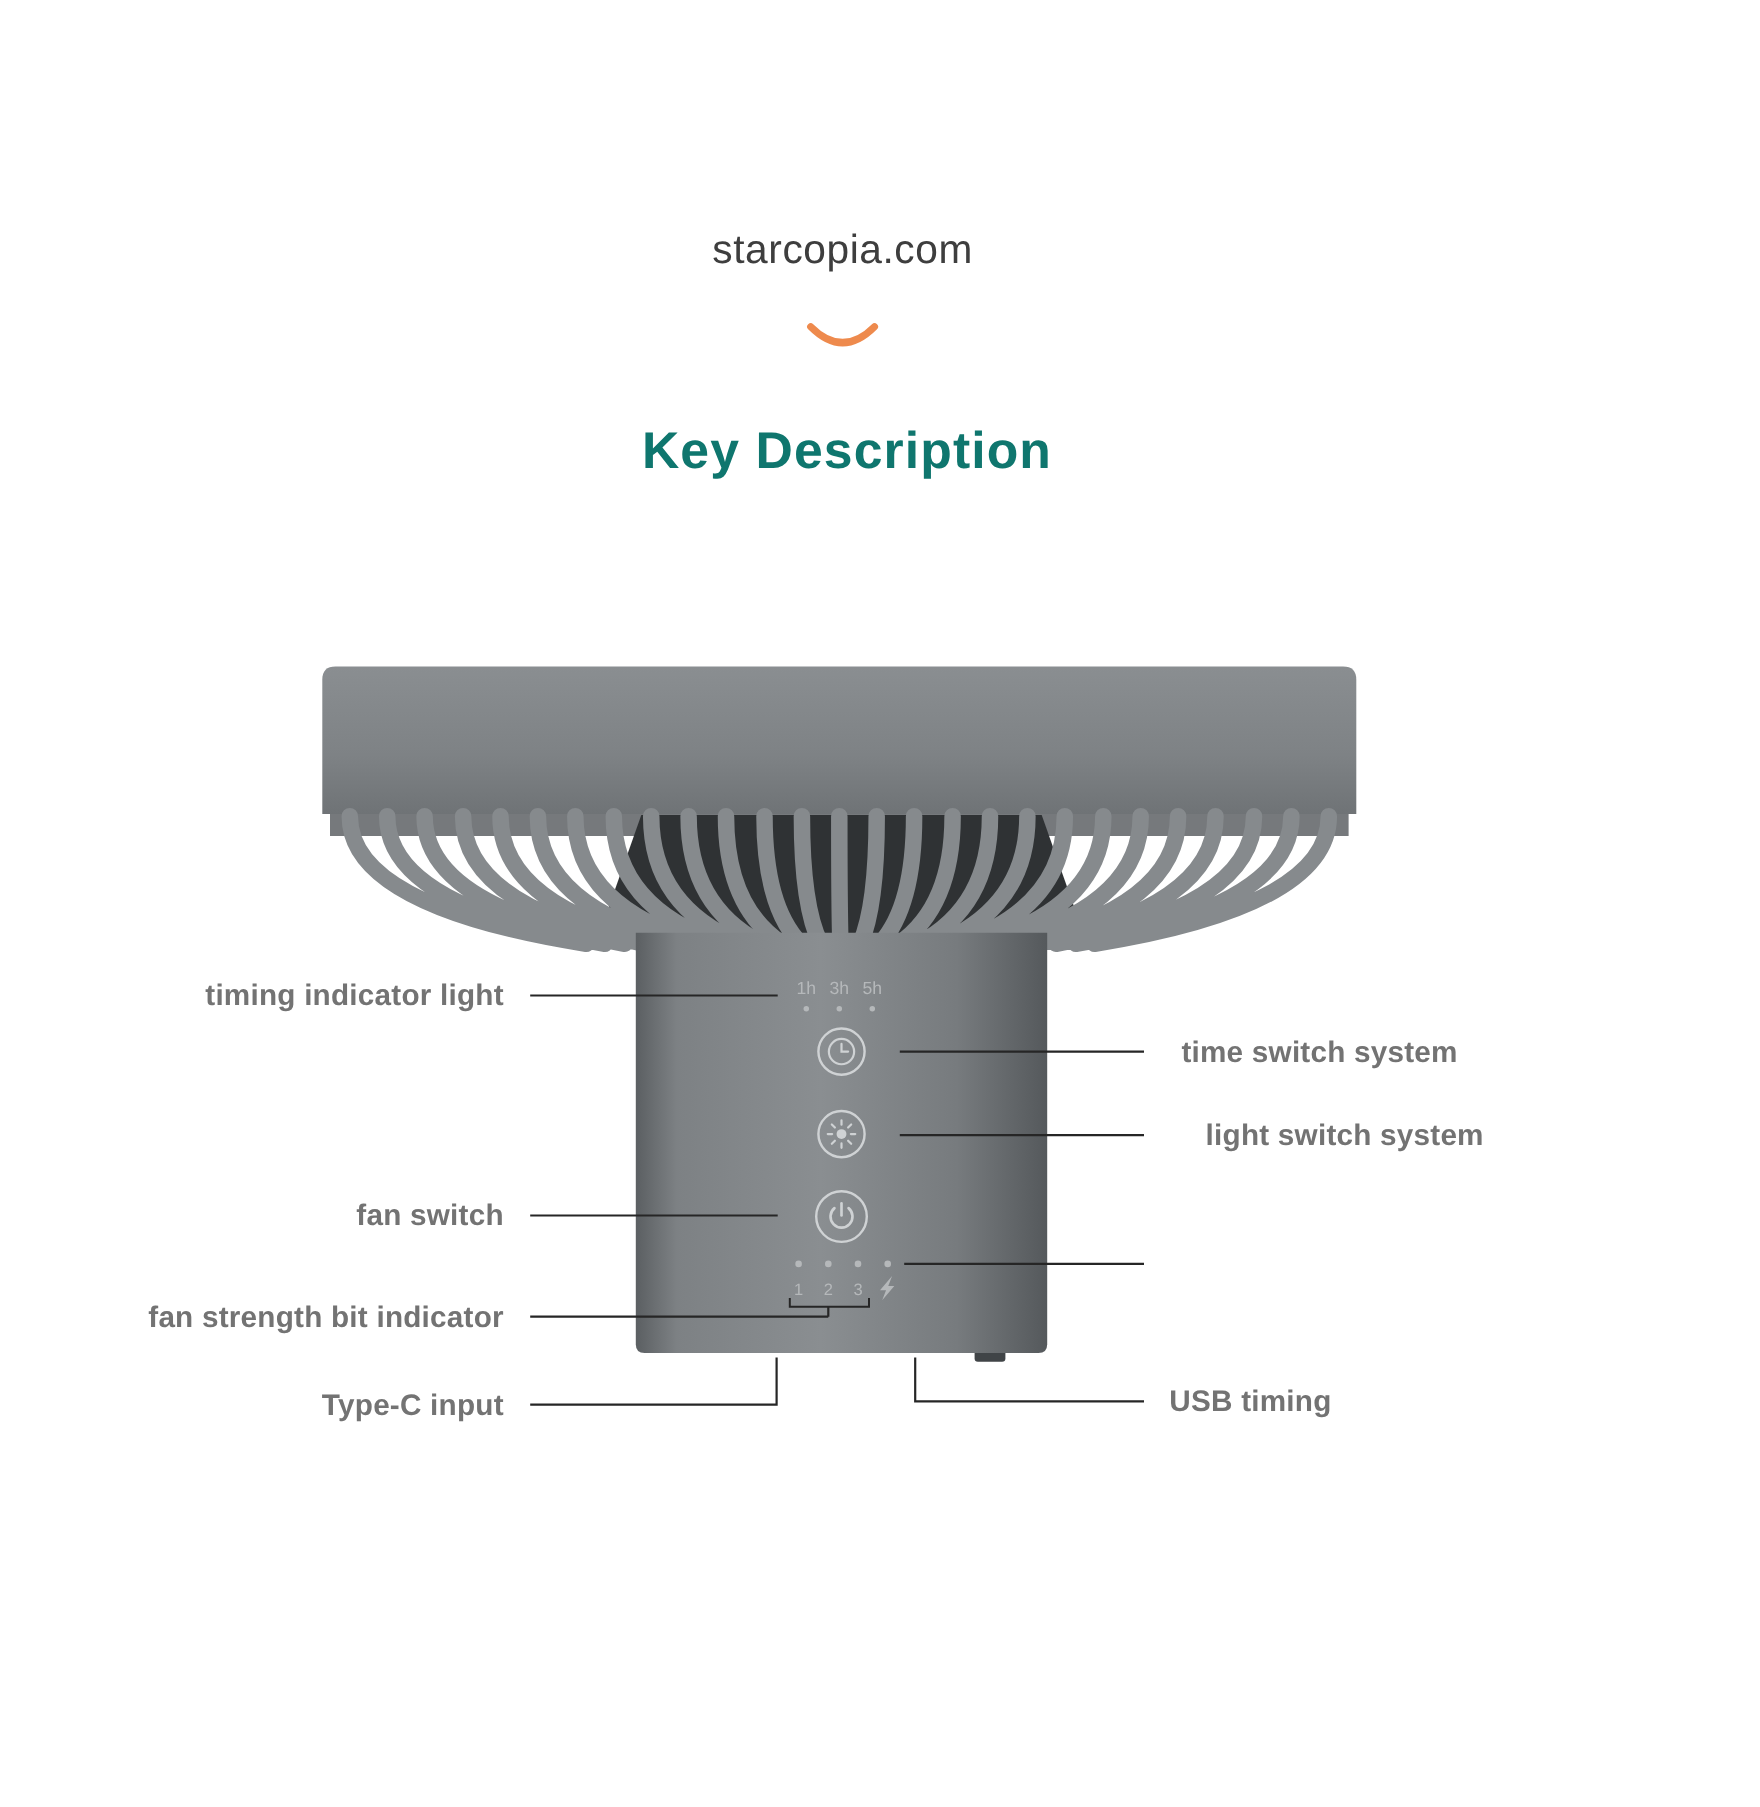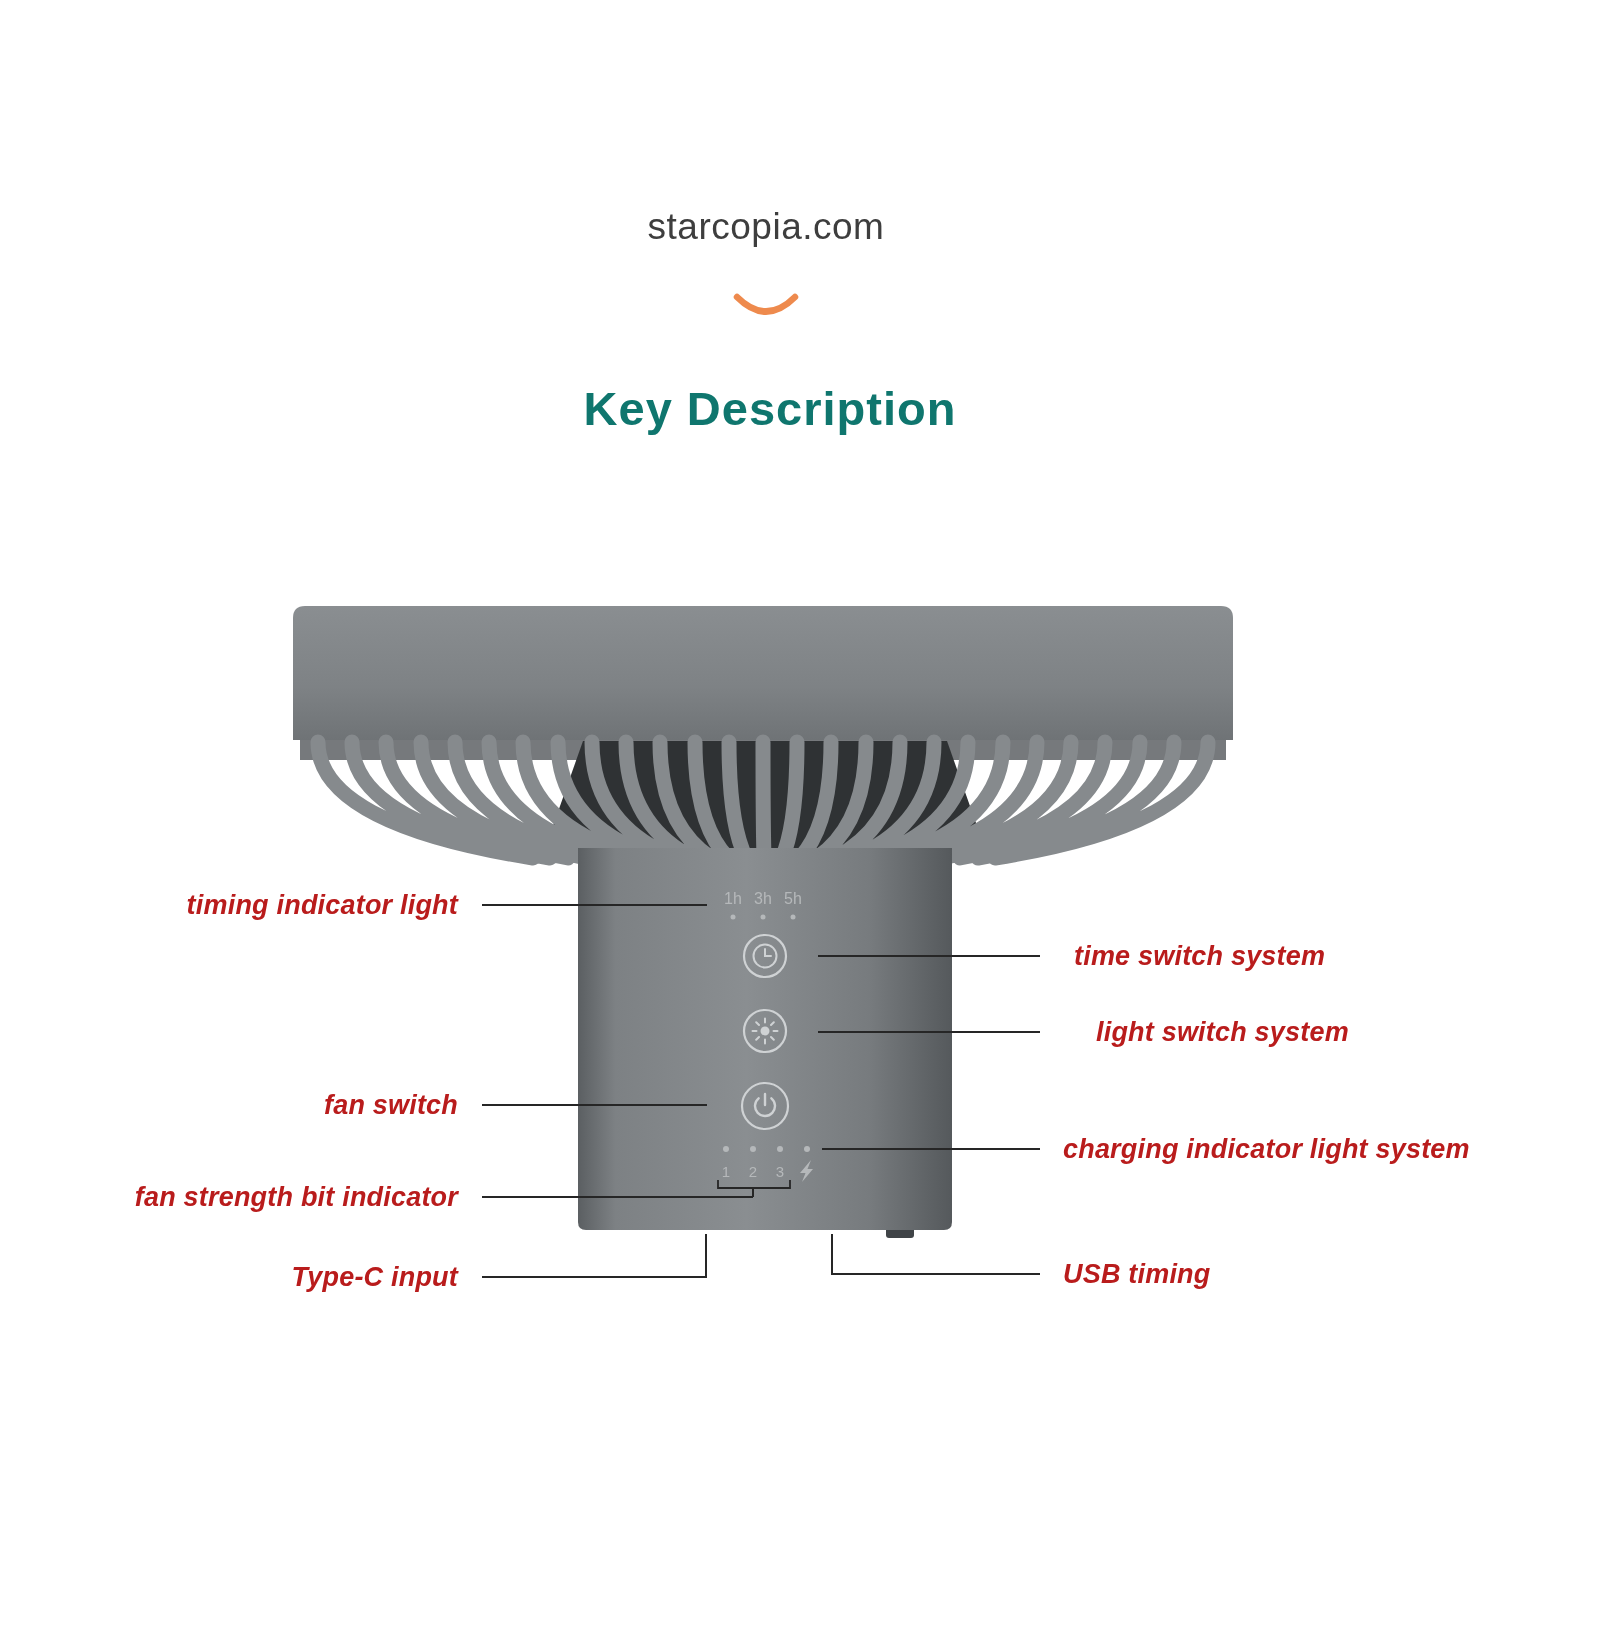--- a/index.html
+++ b/index.html
@@ -10,22 +10,22 @@
   .site{
     position:absolute;top:206px;left:0;width:1532px;text-align:center;
     font-size:37px;color:#3e3e3e;font-weight:400;letter-spacing:0.5px;
   }
   .title{
     position:absolute;top:381px;left:0;width:1540px;text-align:center;
     font-size:47px;color:#0f766e;font-weight:600;letter-spacing:1px;
   }
   .stage{position:absolute;left:0;top:0;width:1600px;height:1643px;}
   .lbl{
-    position:absolute;font-size:27px;font-weight:600;color:#b91c1c;
-    white-space:nowrap;letter-spacing:0.2px;line-height:32px;font-style:italic;
+    position:absolute;font-size:27px;font-weight:600;color:#737373;
+    white-space:nowrap;letter-spacing:0.2px;line-height:32px;
   }
   .l1{top:889px;right:1142px}
   .l2{top:1089px;right:1142px}
   .l3{top:1181px;right:1142px}
   .l4{top:1261px;right:1142px}
   .r1{top:940px;left:1074px}
   .r2{top:1016px;left:1096px}
   .r3{top:1133px;left:1063px}
   .r4{top:1258px;left:1063px}
 </style>
@@ -134,16 +134,15 @@
     </g>
   </svg>
 
   <div class="lbl l1">timing indicator light</div>
   <div class="lbl l2">fan switch</div>
   <div class="lbl l3">fan strength bit indicator</div>
   <div class="lbl l4">Type-C input</div>
 
   <div class="lbl r1">time switch system</div>
   <div class="lbl r2">light switch system</div>
-  <div class="lbl r3">charging indicator light system</div>
   <div class="lbl r4">USB timing</div>
 
 </div>
 
 </body></html>

